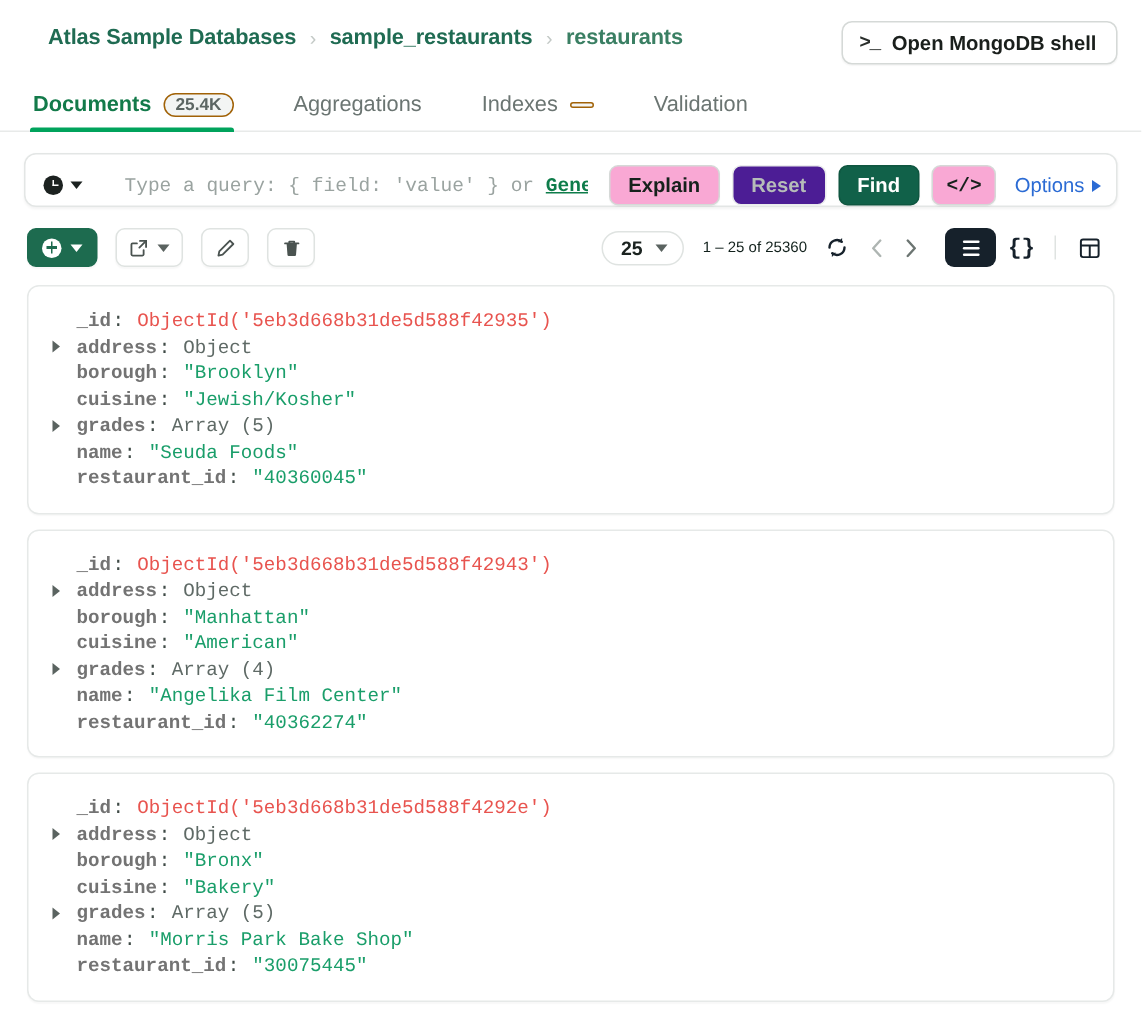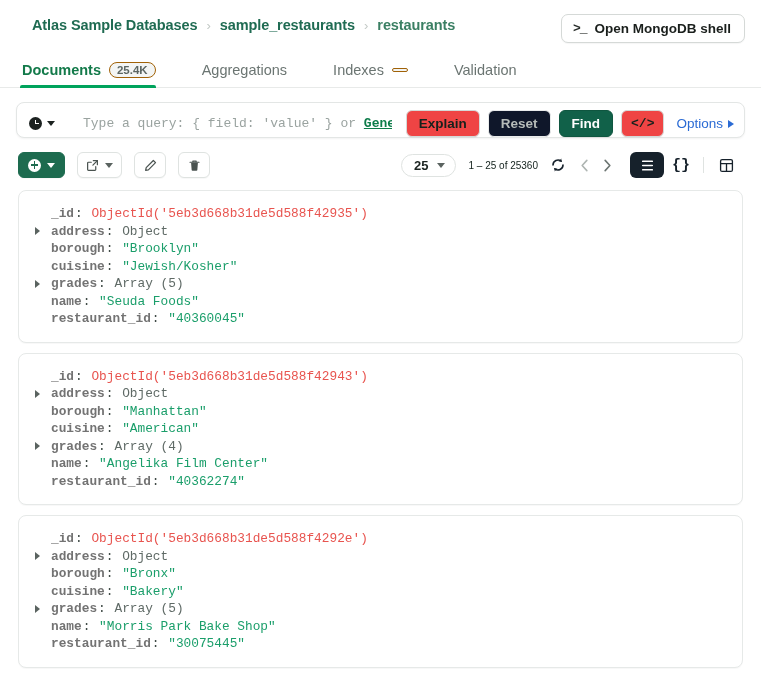--- a/index.html
+++ b/index.html
@@ -20,21 +20,21 @@
   .crumb-sep { color:#c3c9c6; font-size:13px; font-weight:400; line-height:1; }
   .shell-btn {
     display:flex; align-items:center; gap:8px;
     border:1px solid #d5d9d7; border-radius:7px; background:#ffffff;
     padding:6px 13px 6px 11px; font-size:13.5px; font-weight:700; color:#1a1f1c;
     box-shadow:0 1px 1px rgba(0,0,0,.04); cursor:pointer; white-space:nowrap;
   }
   .prompt-icon { font-family:"Liberation Mono", monospace; font-size:13px; font-weight:700; color:#2a2f2c; letter-spacing:-1px;}
 
   
-  .tabs { display:flex; align-items:flex-end; gap:6px; padding:0 20px; margin-top:13px;
+  .tabs { display:flex; align-items:flex-end; gap:0; padding:0 20px; margin-top:13px;
           border-bottom:1px solid #e8eae9; }
   .tab { display:flex; align-items:center; gap:8px; padding:6px 16px 9px 2px;
          margin-right:22px; font-size:14.5px; color:#6b7572; cursor:pointer; position:relative; }
   .tab.active { color:#137a4a; font-weight:700; }
   .tab.active:after { content:""; position:absolute; left:0; right:16px; bottom:-1px; height:3px;
                       background:#00a35c; border-radius:2px 2px 0 0; }
   .tab-badge { font-size:11.5px; color:#5c6663; background:#f3f5f4; border:1px solid #a16207;
                border-radius:9px; padding:1px 7px; font-weight:600; }
 
   
@@ -45,22 +45,22 @@
   .clock { width:13px; height:13px; border-radius:50%; background:#1c2220; position:relative; }
   .clock:before { content:""; position:absolute; left:6px; top:2.5px; width:1.4px; height:4.5px; background:#fff; }
   .clock:after { content:""; position:absolute; left:6px; top:6px; width:3.6px; height:1.4px; background:#fff; }
   .caret { width:0; height:0; border-left:4.5px solid transparent; border-right:4.5px solid transparent;
            border-top:5px solid #1c2220; }
   .qinput { flex:1; min-width:0; display:flex; align-items:center; overflow:hidden; padding-left:12px; }
   .qplaceholder { font-family:"Liberation Mono", monospace; font-size:13px; color:#9aa3a0; white-space:nowrap; }
   .qlink { color:#0e7c4a; font-weight:700; text-decoration:underline; }
   .qbtns { display:flex; align-items:center; gap:8px; padding-left:6px; }
   .btn { border-radius:6px; font-size:13.5px; font-weight:700; padding:5px 12px; cursor:pointer;
-         border:1px solid #d5d9d7; background:#ef4444; color:#16211c; box-shadow:0 1px 1px rgba(0,0,0,.04); white-space:nowrap;}
-  .btn.disabled { color:#b6bcb9; background:#0f172a; border-color:#eaecec; box-shadow:none; cursor:default; }
+         border:1px solid #d5d9d7; background:#f9a8d4; color:#16211c; box-shadow:0 1px 1px rgba(0,0,0,.04); white-space:nowrap;}
+  .btn.disabled { color:#b6bcb9; background:#4c1d95; border-color:#eaecec; box-shadow:none; cursor:default; }
   .btn.primary { background:#116149; border-color:#0f5640; color:#ffffff; }
   .btn.icon { padding:5px 9px; font-family:"Liberation Mono", monospace; font-weight:700; font-size:13px; }
   .options-link { color:#2b6bd4; font-size:13.5px; display:flex; align-items:center; gap:5px; cursor:pointer;
                   padding-left:4px; white-space:nowrap; }
   .opt-caret { width:0; height:0; border-top:4.5px solid transparent; border-bottom:4.5px solid transparent;
                border-left:6px solid #2b6bd4; }
 
   
   .toolbar { display:flex; align-items:center; padding:14px 18px 12px 18px; }
   .tb-left { display:flex; align-items:center; gap:12px; }

